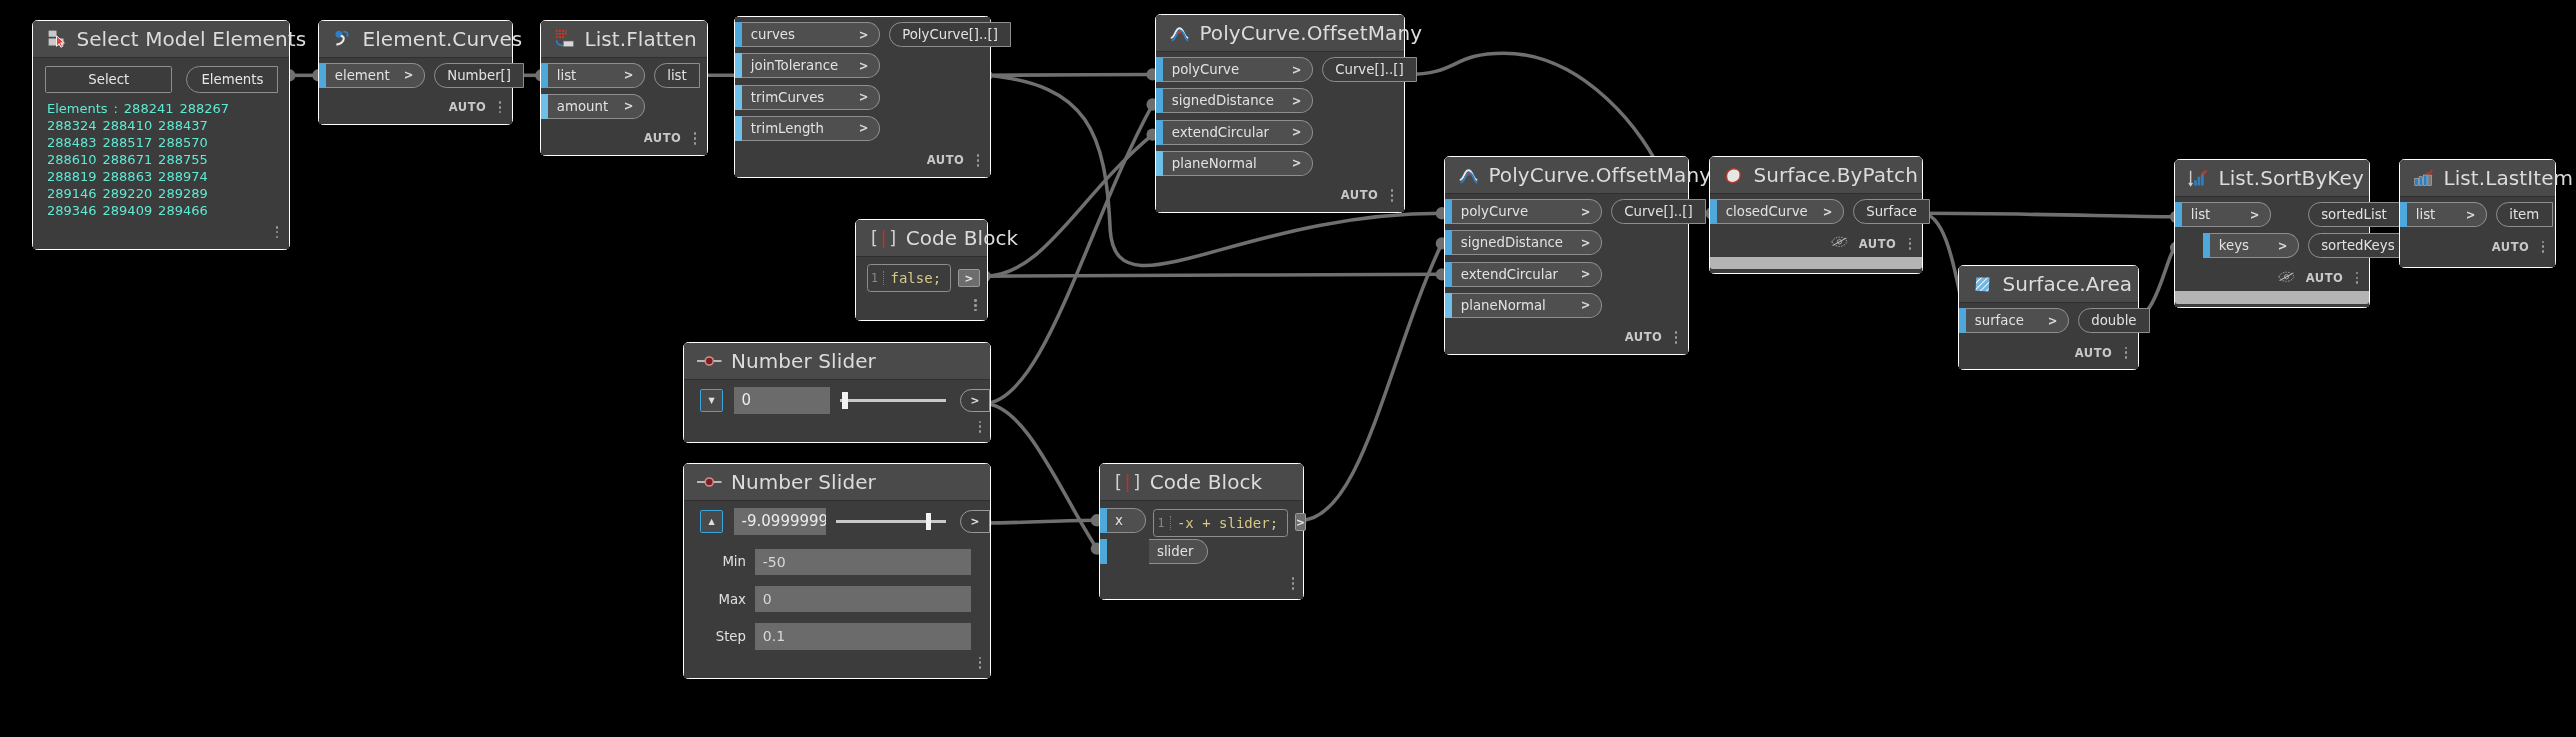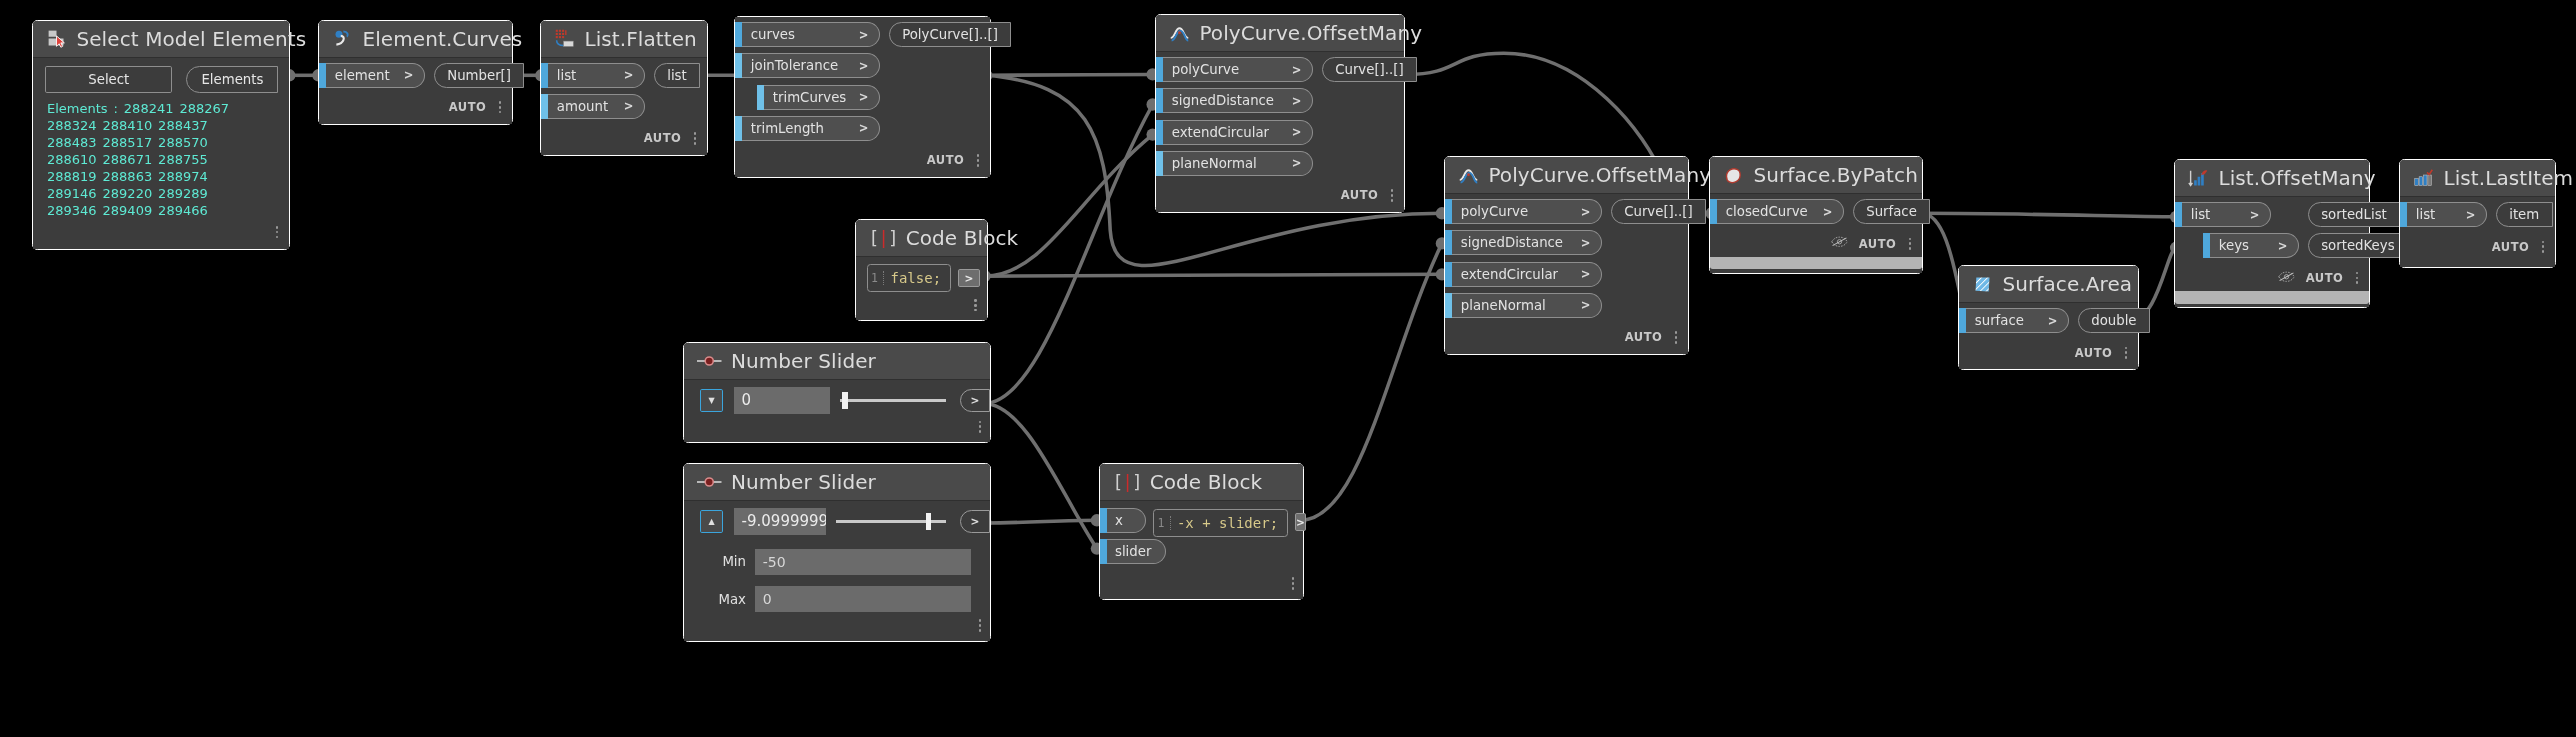--- a/index.html
+++ b/index.html
@@ -385,21 +385,21 @@
               <span class="chev">&gt;</span>
             </span>
           </div>
           <div class="port inport" style="width:145px;">
             <span class="tick lite"></span>
             <span class="pbox" style="flex:1;">
               <span>joinTolerance</span>
               <span class="chev">&gt;</span>
             </span>
           </div>
-          <div class="port inport" style="width:145px;padding-left:22px;">
+          <div class="port inport" style="width:145px;">
             <span class="tick lite"></span>
             <span class="pbox" style="flex:1;">
               <span>trimCurves</span>
               <span class="chev">&gt;</span>
             </span>
           </div>
           <div class="port inport" style="width:145px;">
             <span class="tick lite"></span>
             <span class="pbox" style="flex:1;">
               <span>trimLength</span>
@@ -659,21 +659,21 @@
     <div class="node-header">
       <span class="icon">
         <svg width="21" height="21" viewBox="0 0 24 24">
           <path d="M3 3 L3 19 M1 17 L3 20 L5 17" stroke="#d0d0d0" stroke-width="1.6" fill="none"></path>
           <rect x="7" y="14" width="3" height="6" fill="#2f7fc4"></rect>
           <rect x="11" y="10" width="3" height="10" fill="#2f7fc4"></rect>
           <rect x="15" y="6" width="3" height="14" fill="#2f7fc4"></rect>
           <path d="M15 8 C17 3 20 2 22 3 L19 7 Z" fill="#c0392b"></path>
         </svg>
       </span>
-      <span class="node-title">List.OffsetMany</span>
+      <span class="node-title">List.SortByKey</span>
     </div>
     <div class="node-body">
       <div class="ports">
         <div class="inports">
           <div class="port inport" style="width:96px;">
             <span class="tick"></span>
             <span class="pbox" style="flex:1;">
               <span>list</span>
               <span class="chev">&gt;</span>
             </span>
@@ -808,20 +808,24 @@
       </div>
 
       <div class="ns-field-row" style="margin-top:11.5px;">
         <span class="ns-field-label">Min</span>
         <span class="ns-field-box">-50</span>
       </div>
       <div class="ns-field-row" style="margin-top:8px;">
         <span class="ns-field-label">Max</span>
         <span class="ns-field-box">0</span>
       </div>
+      <div class="ns-field-row" style="margin-top:8px;">
+        <span class="ns-field-label">Step</span>
+        <span class="ns-field-box">0.1</span>
+      </div>
 
       <div class="node-footer" style="padding-right:8.8px;">
         <span class="kebab">
             <i></i>
             <i></i>
             <i></i>
           </span>
       </div>
     </div>
   </div>
@@ -833,21 +837,21 @@
     </div>
     <div class="node-body" style="padding:7px 5.3px 1.8px 0;">
       <div style="display:flex; align-items:flex-start; gap:7px;">
         <div style="flex:0 0 auto;">
           <div class="port inport cb-inport" style="width:46px;">
             <span class="tick"></span>
             <span class="pbox" style="flex:1;">
               <span>x</span>
             </span>
           </div>
-          <div class="port inport cb-inport" style="width:46px;">
+          <div class="port inport cb-inport" style="width:46px;gap:42px;">
             <span class="tick"></span>
             <span class="pbox" style="flex:1;">
               <span>slider</span>
             </span>
           </div>
         </div>
         <div class="cb-editor" style="flex:1; margin-top:0.9px;">
           <span class="cb-ln">1</span>
           <span class="cb-code">-x + slider;</span>
         </div>

